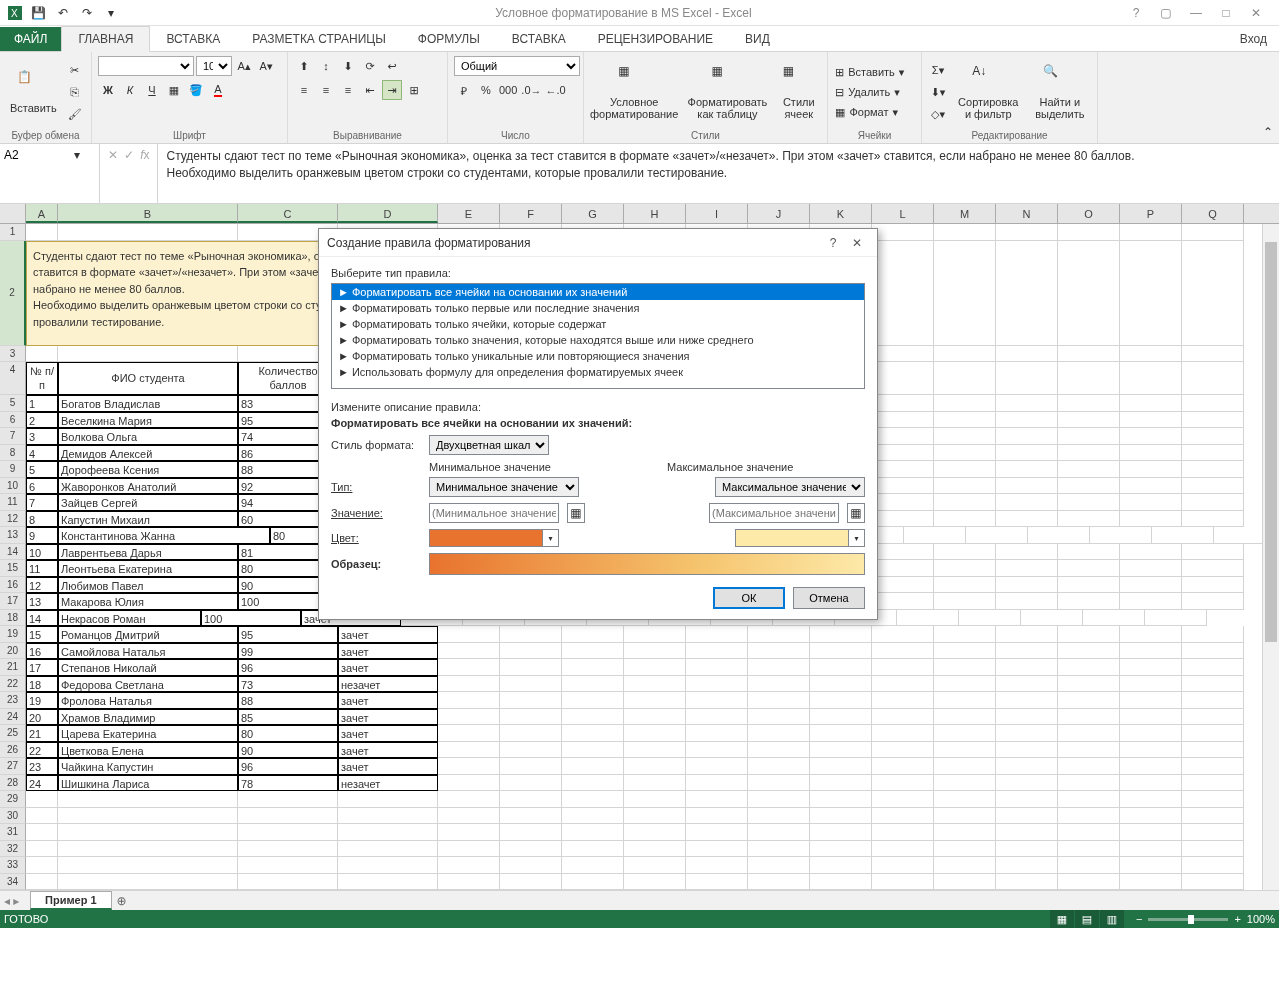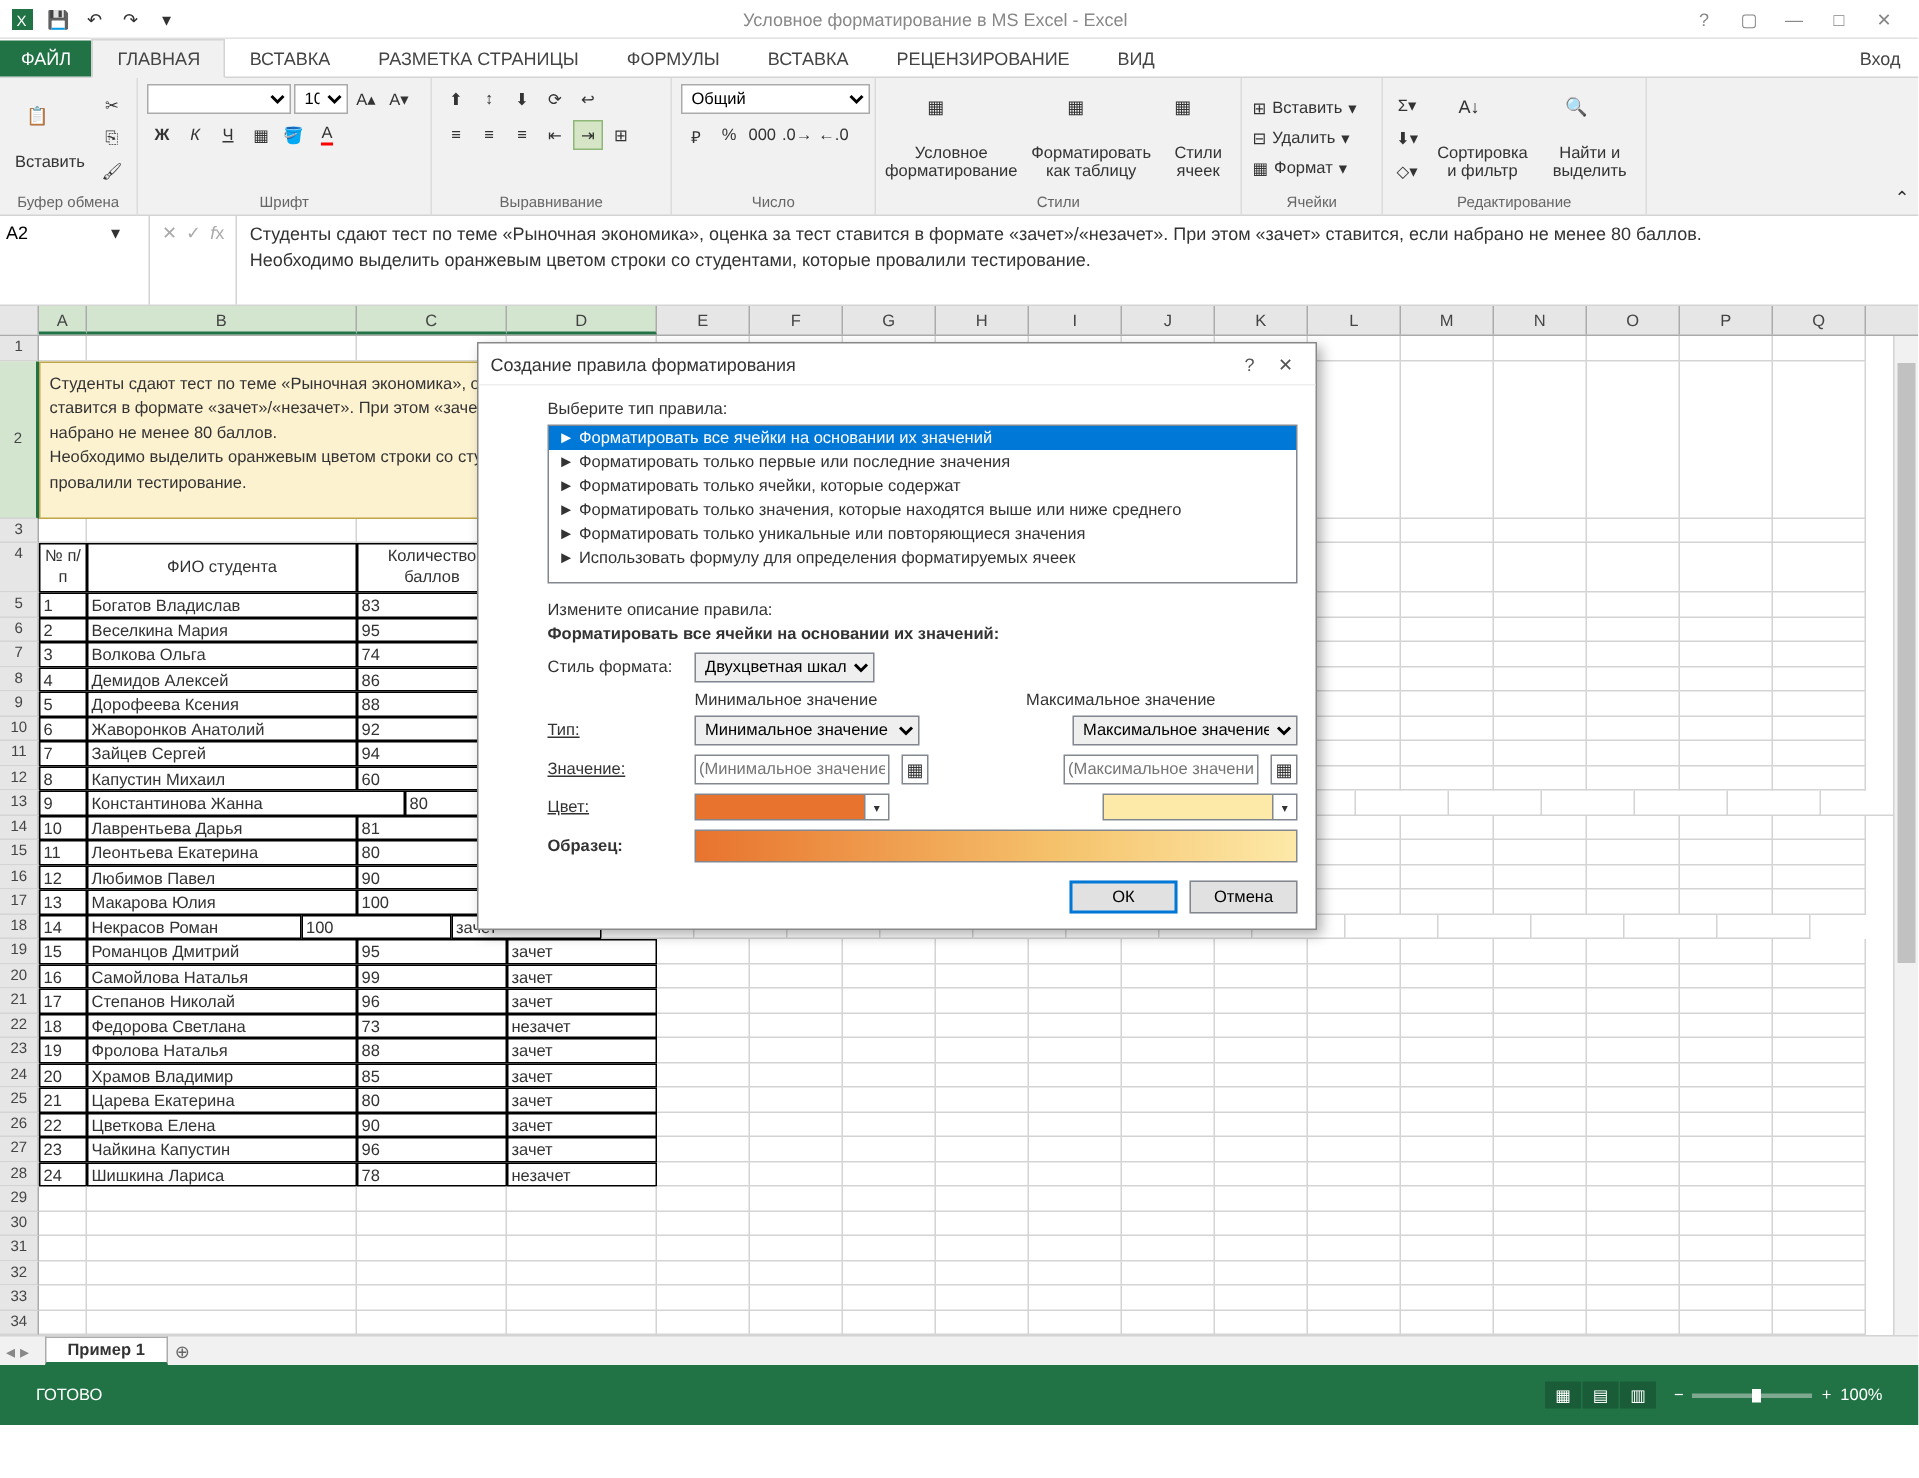--- a/index.html
+++ b/index.html
@@ -65,34 +65,34 @@
 
 
 .sheet-tabs { height: 20px; background: #f1f1f1; border-top: 1px solid #d4d4d4; display: flex; align-items: center; padding-left: 30px; position: relative; }
 .sheet-nav { position: absolute; left: 4px; display: flex; gap: 2px; color: #888; }
 .sheet-tab { padding: 2px 14px; background: #fff; border: 1px solid #ababab; border-bottom: none; font-size: 11px; cursor: pointer; }
 .sheet-tab.active { font-weight: bold; border-bottom: 2px solid #217346; }
 .add-sheet { width: 20px; text-align: center; cursor: pointer; color: #666; }
 .hscroll-area { flex: 1; margin-left: 20px; }
 
 
-.statusbar { height: 40px; background: #217346; color: #fff; display: flex; align-items: center; padding: 0 24px; font-size: 11px; }
+.statusbar { height: 18px; background: #217346; color: #fff; display: flex; align-items: center; padding: 0 4px; font-size: 11px; }
 .sb-left { flex: 1; }
 .sb-views { display: flex; gap: 1px; }
 .sb-view { width: 24px; height: 18px; display: flex; align-items: center; justify-content: center; background: #1a5c38; cursor: pointer; }
 .sb-zoom { display: flex; align-items: center; gap: 6px; margin-left: 12px; }
 .zoom-slider { width: 80px; height: 3px; background: #7fa890; position: relative; }
 .zoom-thumb { position: absolute; left: 50%; top: -3px; width: 6px; height: 9px; background: #fff; }
 
 
 .dialog-overlay { position: absolute; left: 318px; top: 228px; width: 560px; background: #fff; border: 1px solid #888; box-shadow: 3px 3px 8px rgba(0,0,0,0.3); z-index: 100; }
 .dlg-title { height: 28px; display: flex; align-items: center; padding: 0 8px; font-size: 12px; border-bottom: 1px solid #eee; }
 .dlg-title-text { flex: 1; }
 .dlg-help, .dlg-close { width: 24px; text-align: center; cursor: pointer; color: #555; }
-.dlg-body { padding: 10px 12px; margin-left: 34px; }
+.dlg-body { padding: 10px 12px; }
 .dlg-label { font-size: 11px; margin-bottom: 4px; }
 .rule-list { border: 1px solid #828790; height: 106px; overflow: hidden; margin-bottom: 12px; }
 .rule-item { padding: 2px 6px; font-size: 11px; cursor: pointer; }
 .rule-item.selected { background: #0078d7; color: #fff; }
 .desc-section { }
 .desc-header { font-weight: bold; font-size: 11px; margin-bottom: 6px; }
 .form-row { display: flex; align-items: center; margin-bottom: 6px; gap: 8px; }
 .form-label { width: 90px; font-size: 11px; text-decoration: underline; }
 .form-label.nou { text-decoration: none; }
 .dlg-select { border: 1px solid #828790; height: 20px; font-size: 11px; padding: 0 2px; }

